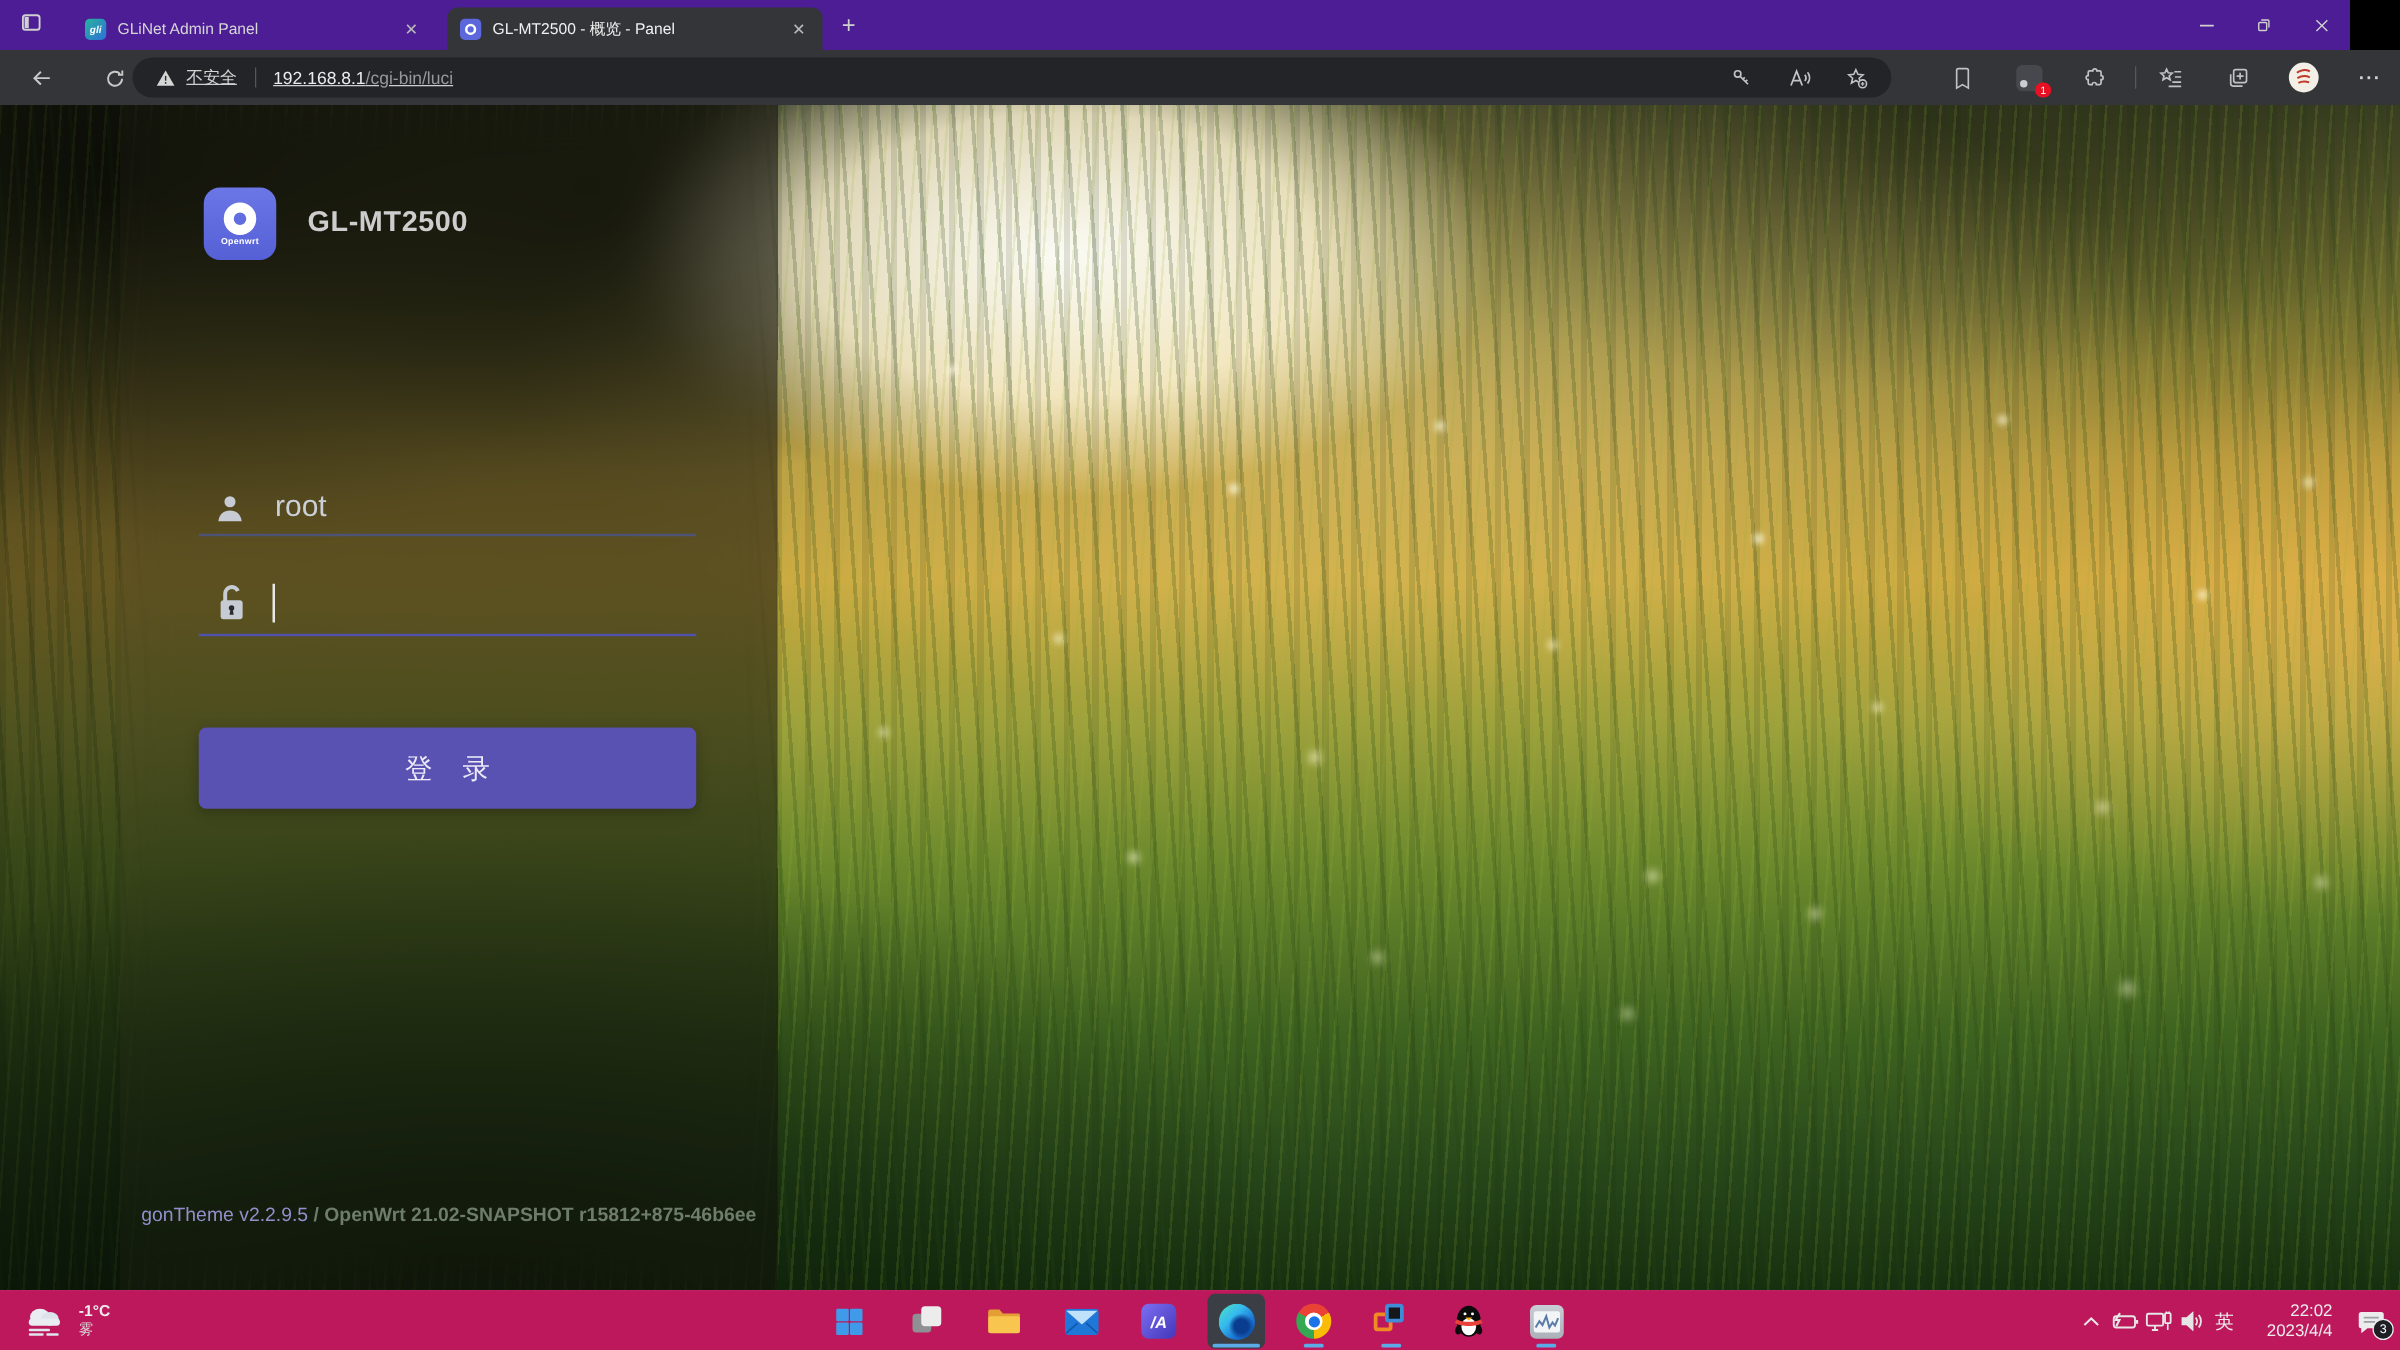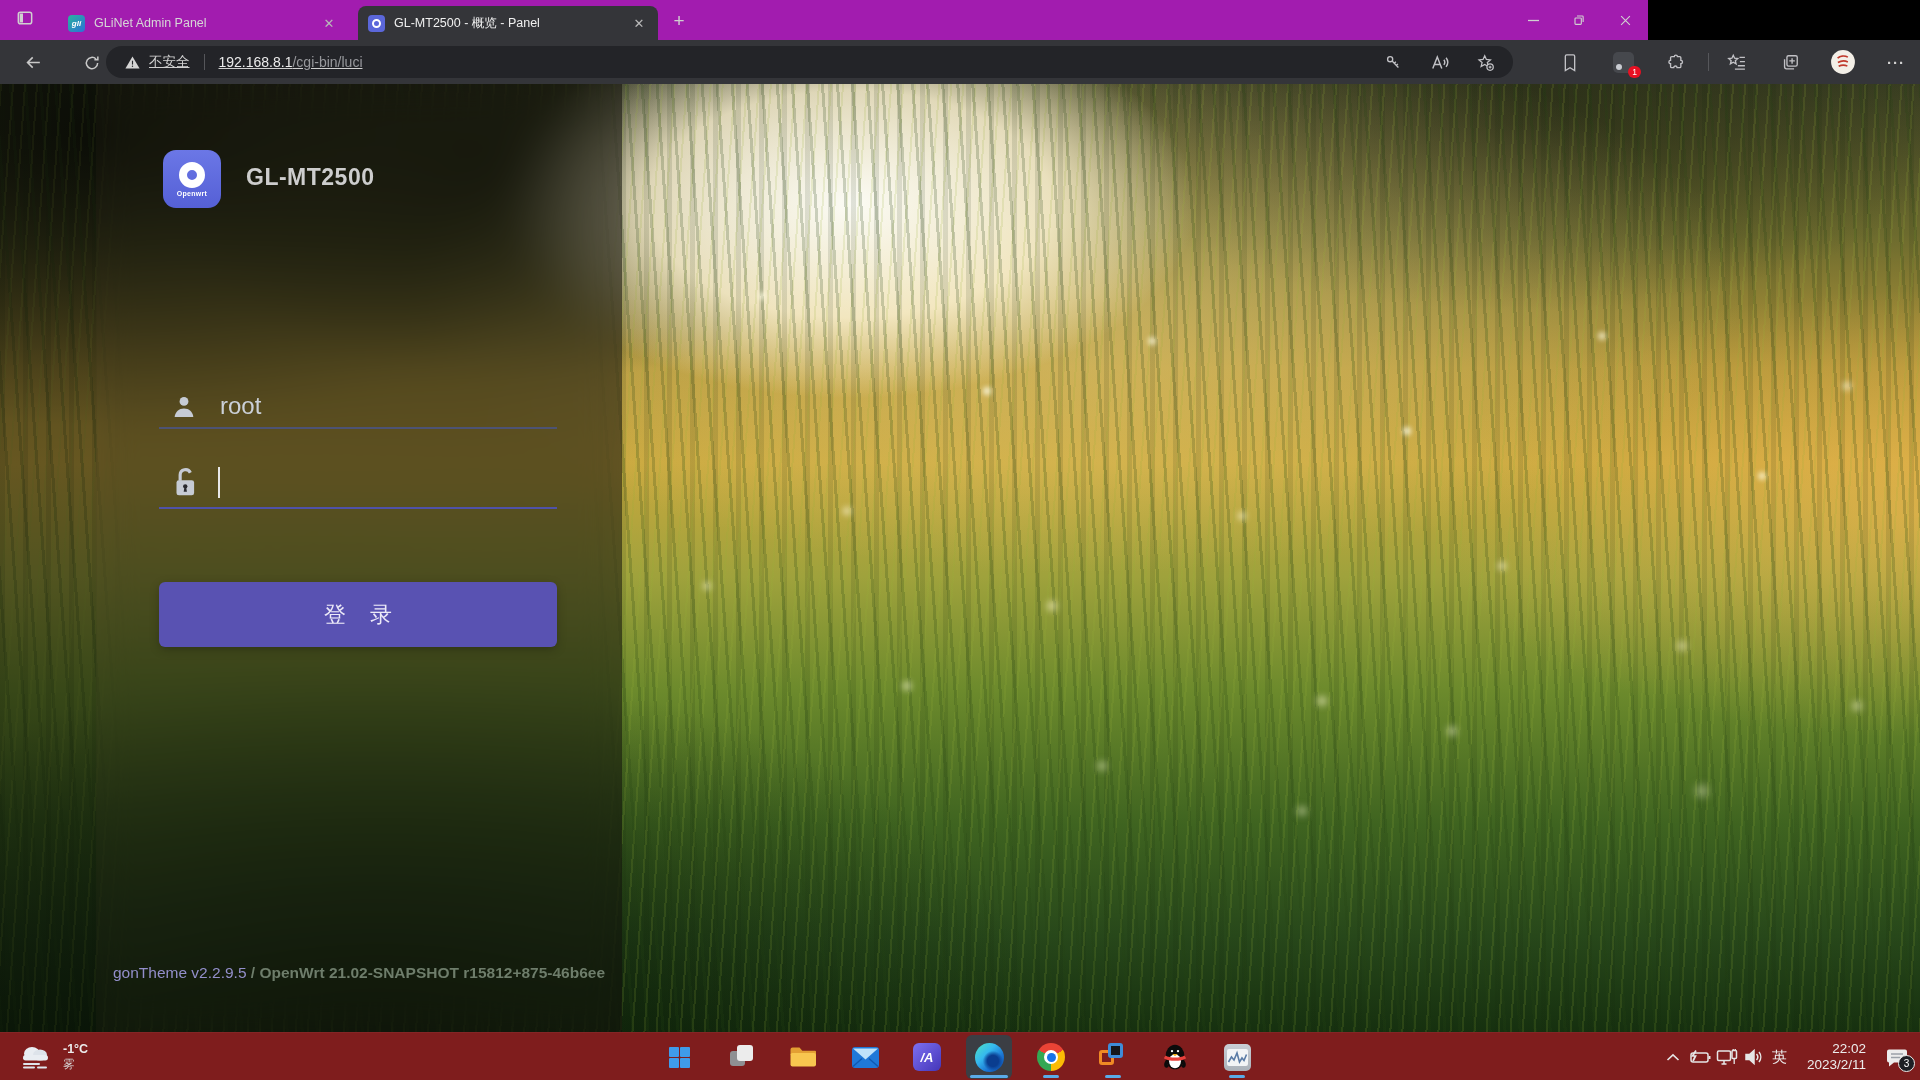--- a/index.html
+++ b/index.html
@@ -1,20 +1,20 @@
 <!DOCTYPE html>
 <html><head>
 <meta charset="utf-8">
 <style>
   * { margin:0; padding:0; box-sizing:border-box; }
   html,body { width:1920px; height:1080px; overflow:hidden; background:#000;
     font-family:"Liberation Sans", sans-serif; }
 
   
-  #tabbar { position:absolute; left:0; top:0; width:1648px; height:40px; background:#a21caf; }
+  #tabbar { position:absolute; left:0; top:0; width:1880px; height:40px; background:#4c1d95; }
   .tabstack-btn { position:absolute; left:12px; top:8px; width:26px; height:24px; display:flex; align-items:center; justify-content:center; border-radius:5px; }
   .tab { position:absolute; top:6px; height:34px; display:flex; align-items:center; padding:0 10px; color:#d6d6d6; font-size:12.5px; }
   .tab.inactive { left:58px; width:290px; }
   .tab.active { left:358px; width:300px; background:#343539; border-radius:8px 8px 0 0; color:#f0f0f0; }
   .tab .favicon { width:17px; height:17px; border-radius:4px; margin-right:9px; flex:0 0 auto;
     display:flex; flex-direction:column; align-items:center; justify-content:center; }
   .favicon.gli { background:linear-gradient(135deg,#27b49e,#2f6fd8); color:#fff; font-size:8px; font-style:italic; font-weight:bold; }
   .favicon.owrt { background:#5b67da; }
   .favicon.owrt .ring { width:9px; height:9px; border:2.6px solid #fff; border-radius:50%; }
   .tab-title { flex:1; white-space:nowrap; overflow:hidden; text-overflow:ellipsis; }
@@ -96,21 +96,21 @@
     box-shadow:0 3px 10px rgba(0,0,0,0.25); }
   #login-btn span { color:#eceaf8; font-size:22px; letter-spacing:9px; text-indent:9px; }
 
   .footer-line { position:absolute; left:50%; transform:translateX(-50%); white-space:nowrap; font-size:15.5px; }
   #footer1 { top:853px; color:#938fcb; font-weight:600; }
   #footer2 { top:880px; }
   #footer2 .theme { color:#938fcb; font-weight:400; }
   #footer2 .build { color:#6e7d6b; font-weight:600; }
 
   
-  #taskbar { position:absolute; left:0; top:1032px; width:1920px; height:48px; background:#7f1d1d; border-top:1px solid rgba(255,255,255,0.04); }
+  #taskbar { position:absolute; left:0; top:1032px; width:1920px; height:48px; background:#be185d; border-top:1px solid rgba(255,255,255,0.04); }
   #weather { position:absolute; left:10px; top:0; height:48px; display:flex; align-items:center; padding:0 8px; }
   #weather .wtext { margin-left:9px; color:#ececec; line-height:13px; }
   #weather .temp { font-size:12.5px; font-weight:600; }
   #weather .cond { font-size:11.5px; color:#d8d8d8; margin-top:2px; }
   #task-icons { position:absolute; left:656px; top:0; height:48px; display:flex; align-items:center; gap:16px; }
   .tb-cell { width:46px; height:44px; display:flex; align-items:center; justify-content:center; border-radius:6px; position:relative; }
   .tb-cell.active-app { background:#3b3e44; }
   .run-ind { position:absolute; bottom:1px; left:50%; transform:translateX(-50%); height:3px; border-radius:2px; background:#5aabe8; width:16px; }
   .run-ind.wide { width:38px; }
   .start-grid { width:21px; height:21px; display:grid; grid-template-columns:10px 10px; grid-template-rows:10px 10px; gap:1px; }
@@ -422,21 +422,21 @@
     </span>
     <span class="tray-icon">
       <svg width="20" height="16" viewBox="0 0 20 16" fill="none" stroke="#e6e6e6" stroke-width="1.5">
         <path d="M2 5.5h3.5L10 1.5v13L5.5 10.5H2z" fill="#e6e6e6"></path>
         <path d="M12.5 5a4.5 4.5 0 0 1 0 6M15 3a8 8 0 0 1 0 10"></path>
       </svg>
     </span>
     <span id="ime">英</span>
     <span id="clock">
       <div>22:02</div>
-      <div>2023/2/11</div>
+      <div>2023/4/4</div>
     </span>
     <span id="notif">
       <svg width="22" height="19" viewBox="0 0 22 19">
         <path d="M3 1.5h16a2 2 0 0 1 2 2v9a2 2 0 0 1-2 2H8l-5 4v-4a2 2 0 0 1-2-2v-9a2 2 0 0 1 2-2z" fill="#ececec"></path>
         <path d="M5 6h12M5 9.5h9" stroke="#9aa0a8" stroke-width="1.4"></path>
       </svg>
       <span id="notif-badge">3</span>
     </span>
   </div>
 </div>

